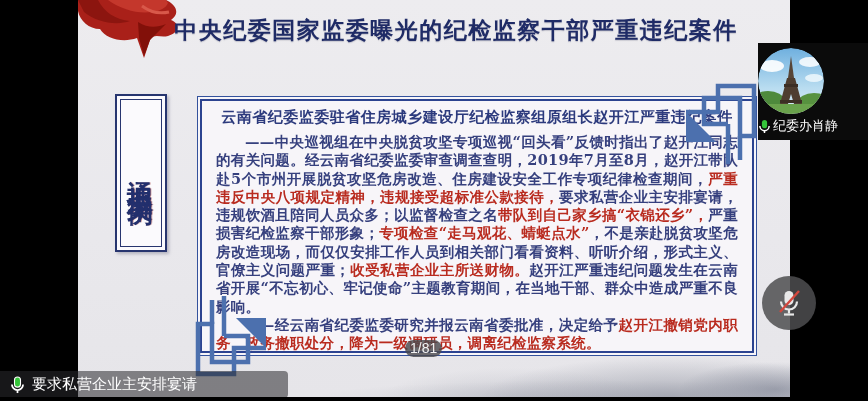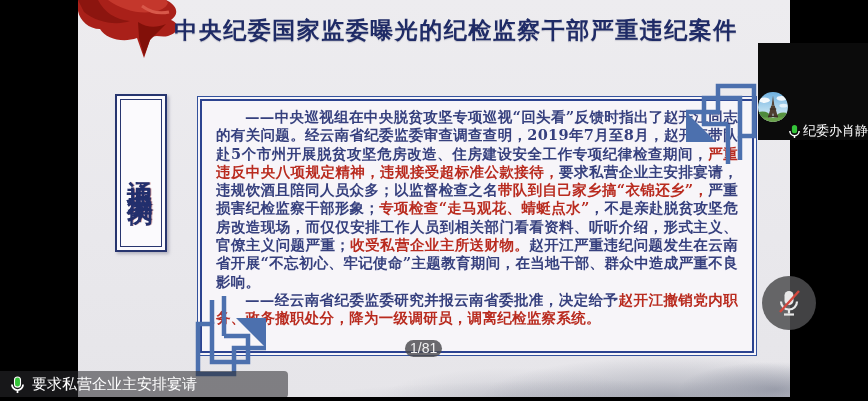--- a/index.html
+++ b/index.html
@@ -70,21 +70,21 @@
   }
   
   .page-pill {
     position:absolute; left:327px; top:340px; min-width:34px; height:17px;
     background:rgba(75,75,78,.82); border-radius:9px; color:#f2f2f2;
     font-size:14px; line-height:17px; text-align:center; padding:0 5px;
   }
   
   .participant-tile {
     position:absolute; left:758px; top:43px; width:110px; height:97px;
-    background:#0b0b0b; display:flex; flex-direction:row; align-items:flex-end;
+    background:#0b0b0b; display:flex; flex-direction:column; align-items:flex-start;
   }
   .avatar { margin-top:5px; border-radius:50%; overflow:hidden; width:66px; height:66px; }
   .tile-label {
     margin-top:3px; display:flex; align-items:center; gap:2px;
     color:#fff; font-size:13px; white-space:nowrap;
   }
   .share-banner {
     position:absolute; left:0; top:371px; width:288px; height:27px;
     background:rgba(42,42,45,.55); border-radius:0 4px 4px 0;
     display:flex; align-items:center; gap:7px; padding-left:10px;
@@ -113,20 +113,21 @@
   <div class="slide-title">中央纪委国家监委曝光的纪检监察干部严重违纪案件</div>
 
   <div class="side-banner">
     <div class="side-banner-inner">
       <div class="side-banner-text">通报案例</div>
     </div>
   </div>
 
   <div class="content-box">
     <div class="content-box-inner">
+      <div class="box-heading">云南省纪委监委驻省住房城乡建设厅纪检监察组原组长赵开江严重违纪案件</div>
       <p class="box-paragraph"><span class="seg-navy">——中央巡视组在中央脱贫攻坚专项巡视“回头看”反馈时指出了赵开江同志的有关问题。经云南省纪委监委审查调查查明，2019年7月至8月，赵开江带队赴5个市州开展脱贫攻坚危房改造、住房建设安全工作专项纪律检查期间，</span><span class="seg-red">严重违反中央八项规定精神，违规接受超标准公款接待，</span><span class="seg-navy">要求私营企业主安排宴请，违规饮酒且陪同人员众多；以监督检查之名</span><span class="seg-red">带队到自己家乡搞“衣锦还乡”，</span><span class="seg-navy">严重损害纪检监察干部形象；</span><span class="seg-red">专项检查“走马观花、蜻蜓点水”</span><span class="seg-navy">，不是亲赴脱贫攻坚危房改造现场，而仅仅安排工作人员到相关部门看看资料、听听介绍，形式主义、官僚主义问题严重；</span><span class="seg-red">收受私营企业主所送财物。</span><span class="seg-navy">赵开江严重违纪问题发生在云南省开展“不忘初心、牢记使命”主题教育期间，在当地干部、群众中造成严重不良影响。</span></p>
       <p class="box-paragraph"><span class="seg-navy">——经云南省纪委监委研究并报云南省委批准，决定给予</span><span class="seg-red">赵开江撤销党内职务、政务撤职处分，降为一级调研员，调离纪检监察系统。</span></p>
     </div>
   </div>
 
   <svg class="ornament-tr" width="80" height="84" viewBox="0 0 80 84">
     <g fill="none" stroke="#4c70ae" stroke-width="4.5">
       <path d="M4 32 H36 V6 H72 V56 H58 V18 H22 V44 H46"></path>
       <path d="M46 44 V84"></path>
       <path d="M58 56 V80"></path>

